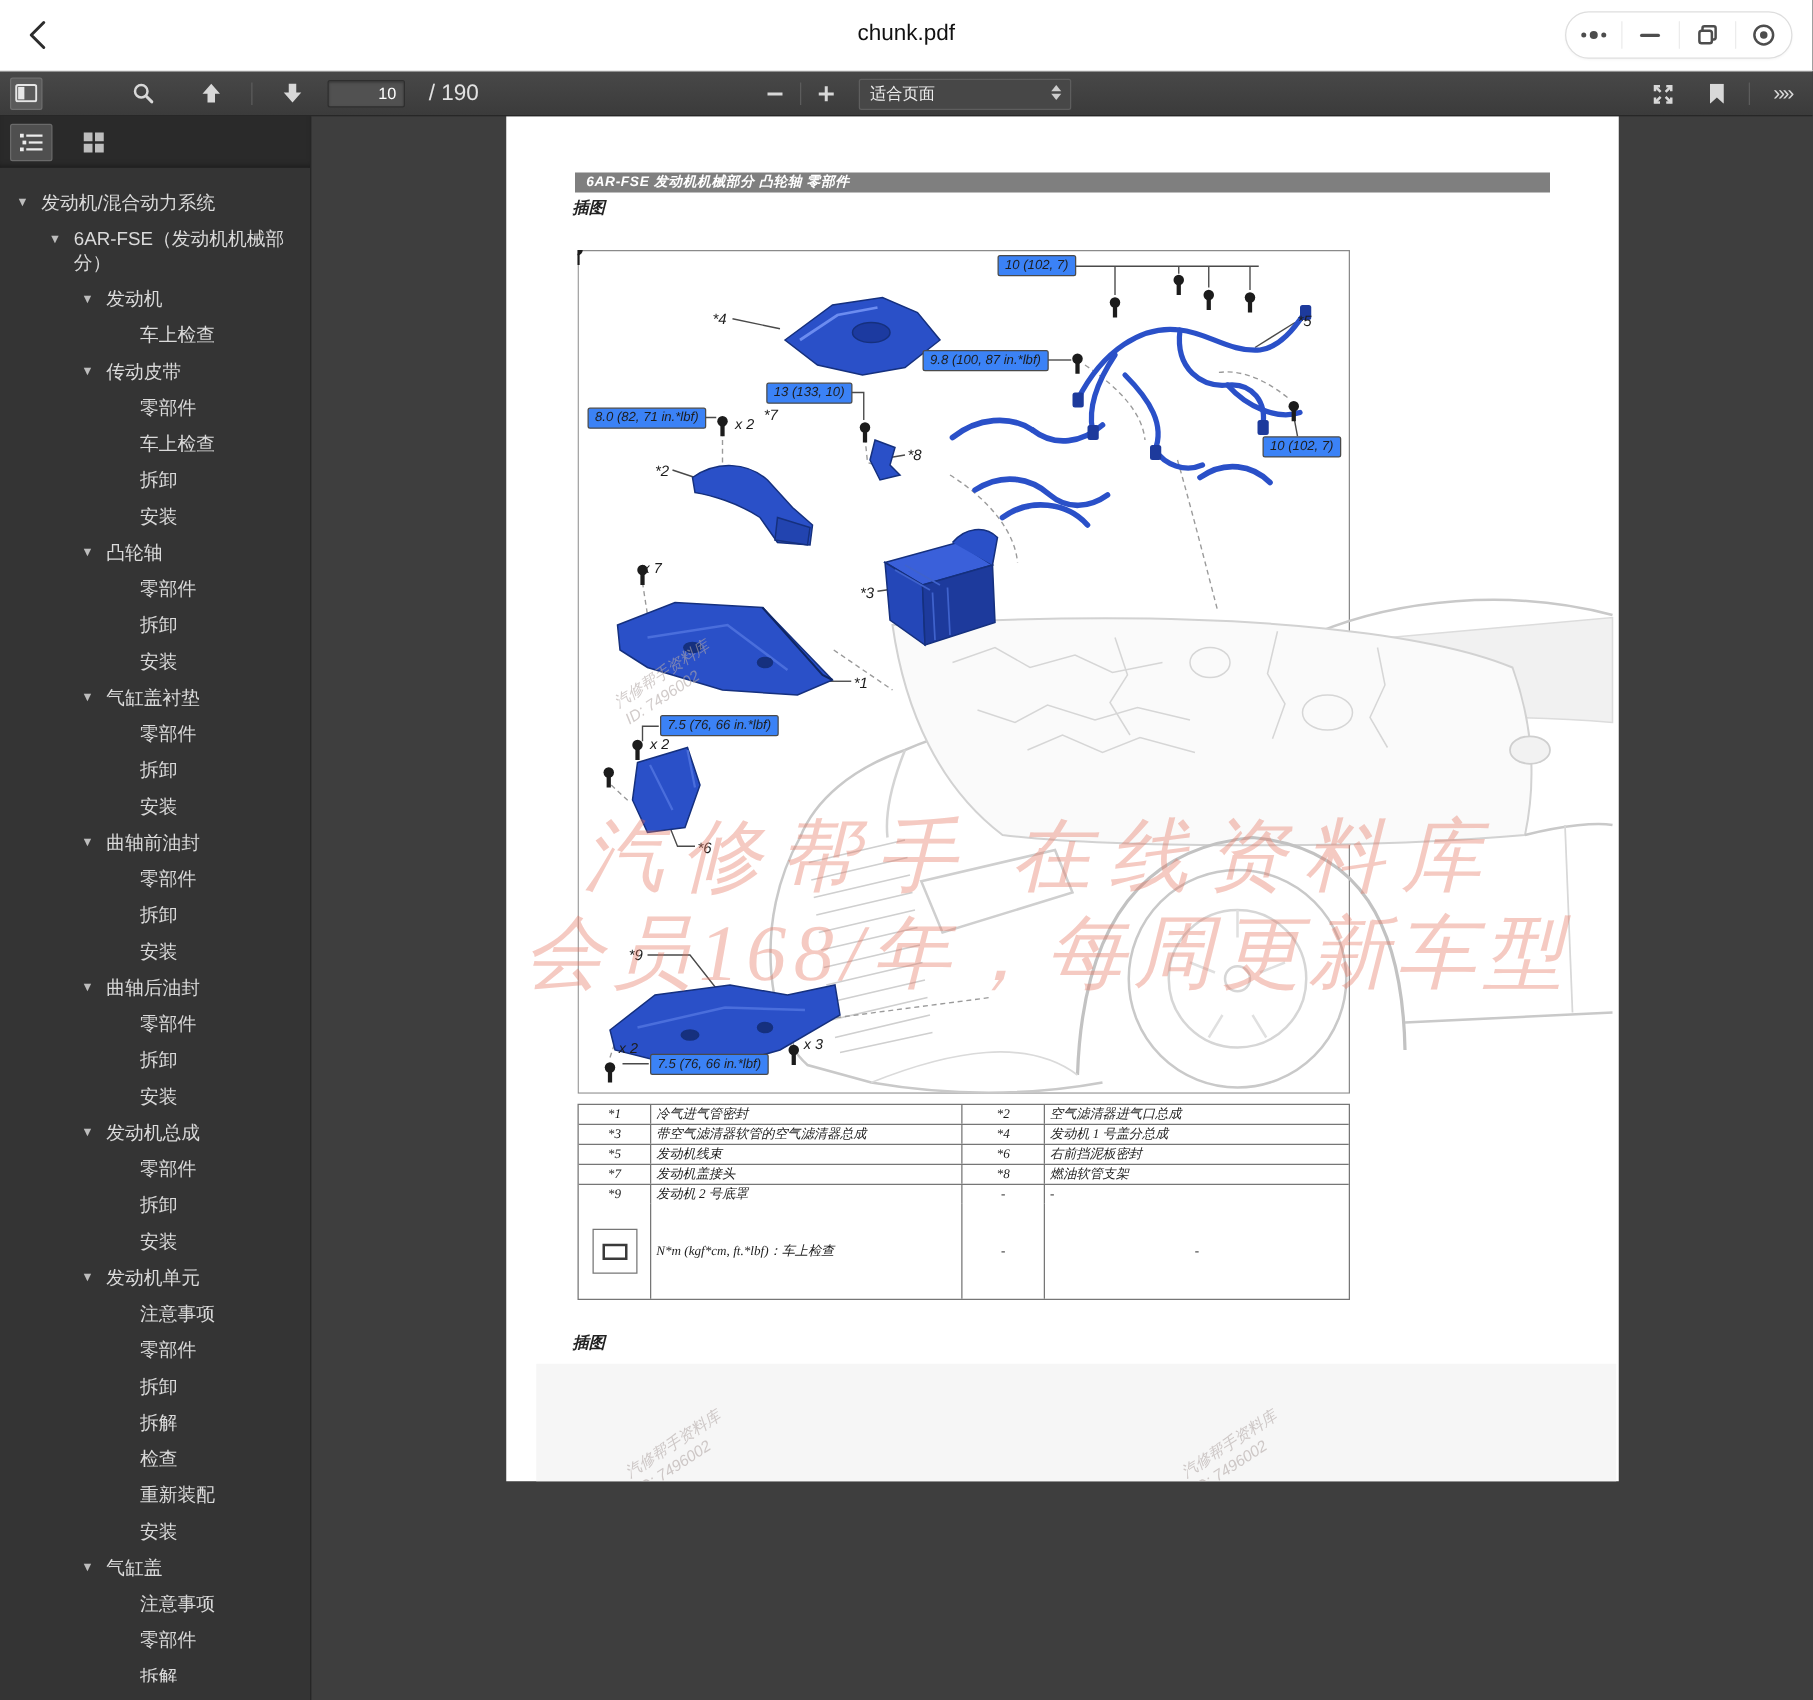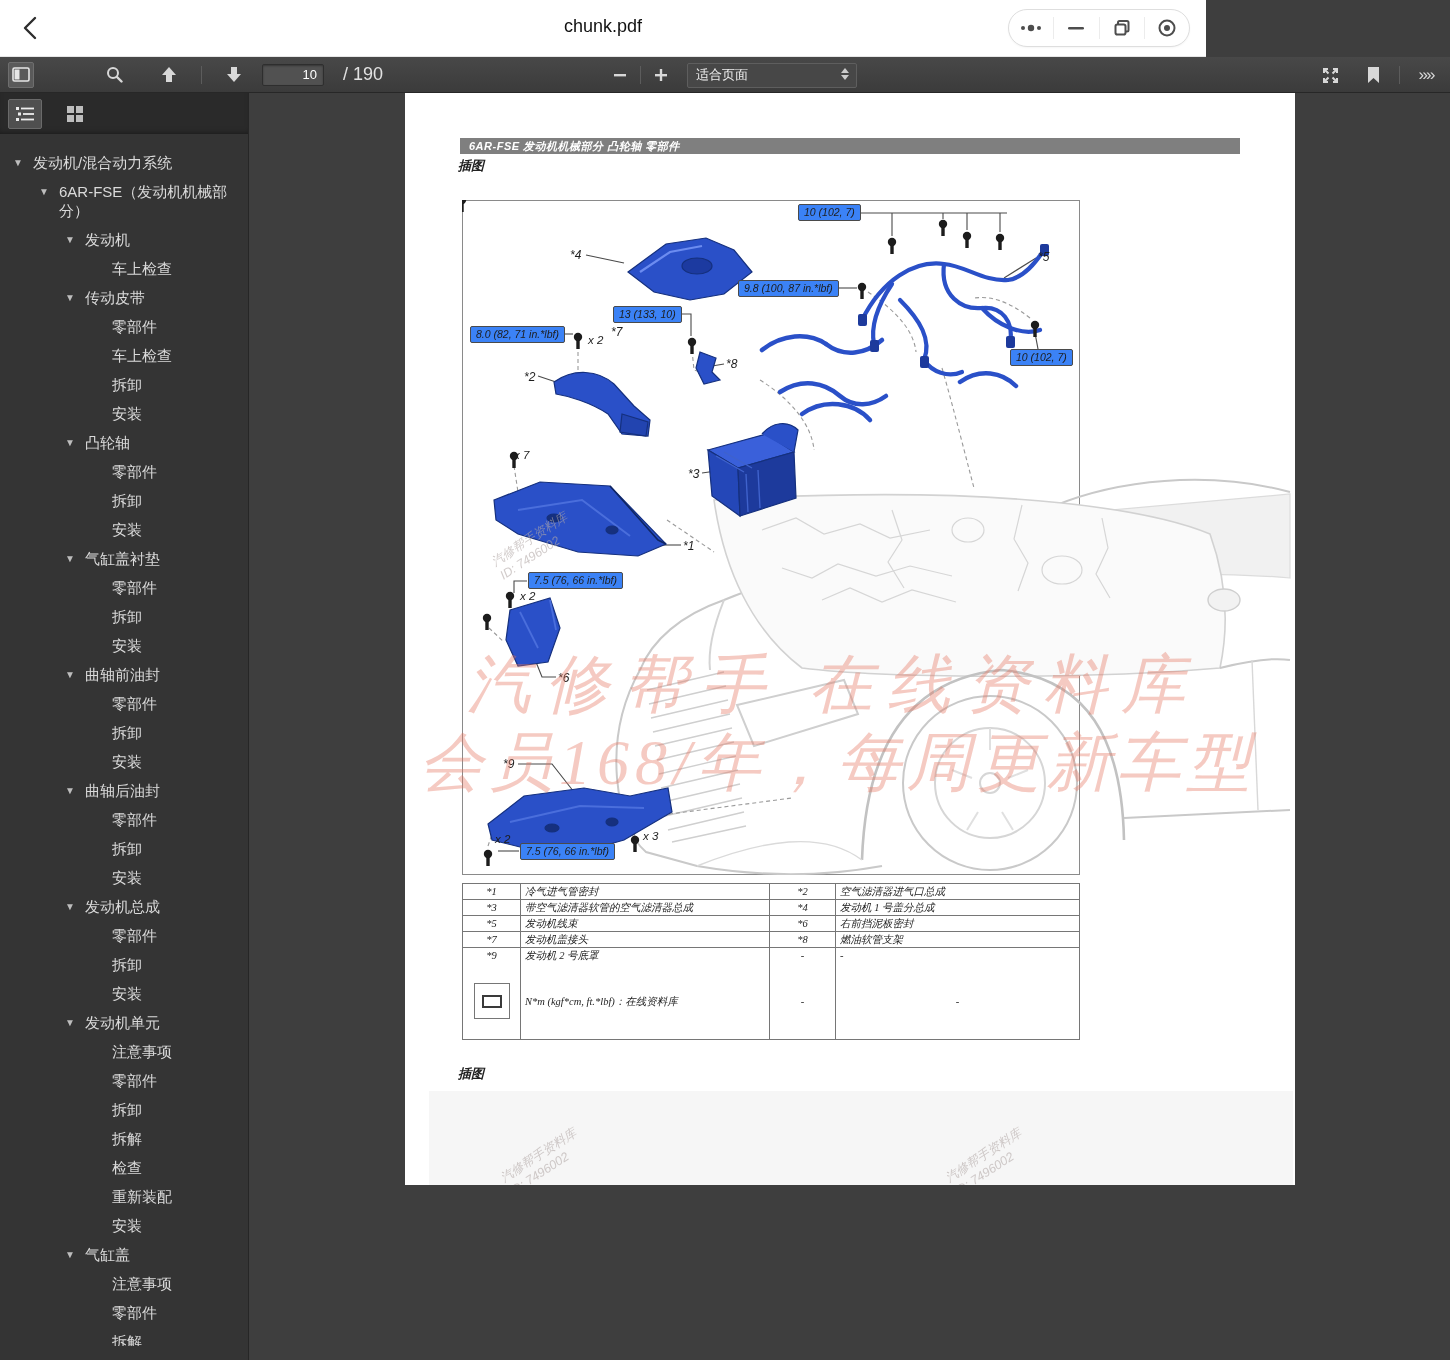--- a/index.html
+++ b/index.html
@@ -1,20 +1,20 @@
 <!DOCTYPE html>
 <html><head>
 <meta charset="utf-8">
 <style>
   html,body{margin:0;padding:0;width:1450px;height:1360px;overflow:hidden;
     font-family:"Liberation Sans","DejaVu Sans",sans-serif;background:#3e3e3e;}
   *{box-sizing:border-box;}
 
   
-  .titlebar{position:absolute;left:0;top:0;width:1206px;height:57px;background:#fff;
+  .titlebar{position:absolute;left:0;top:0;width:1450px;height:57px;background:#fff;
     border-bottom:1px solid #e7e7e7;z-index:50;}
   .back-btn{position:absolute;left:14px;top:11px;width:34px;height:34px;cursor:pointer;}
   .back-btn svg{width:100%;height:100%;}
   .doc-title{position:absolute;left:0;right:0;top:16px;text-align:center;font-size:18px;
     color:#111;font-weight:500;}
   .pill{position:absolute;right:16px;top:9px;width:182px;height:38px;border:1px solid #dedede;
     border-radius:19px;background:#fff;display:flex;align-items:center;box-shadow:0 1px 2px rgba(0,0,0,.04);}
   .pill .seg{flex:1;height:22px;display:flex;align-items:center;justify-content:center;border-right:1px solid #ececec;}
   .pill .seg:last-child{border-right:none;}
 
@@ -689,21 +689,21 @@
           <span class="tc cn2" style="justify-content:center;">-</span>
           <span class="tc cw2">-</span>
         </div>
       </div>
     <div class="trow torque-row">
       <span class="tc cn" style="justify-content:center;">
         <span class="torque-icon">
             <i></i>
           </span>
       </span>
-      <span class="tc cw1">N*m (kgf*cm, ft.*lbf)：在线资料库</span>
+      <span class="tc cw1">N*m (kgf*cm, ft.*lbf)：车上检查</span>
       <span class="tc cn2" style="justify-content:center;">-</span>
       <span class="tc cw2 center">-</span>
     </div>
   </div>
 
   <div class="h-chatu h2">插图</div>
 
   <div class="placeholder">
     <div class="wm-id" style="left:70px;top:55px;">
       <span>汽修帮手资料库</span><br><span>ID: 7496002</span>

